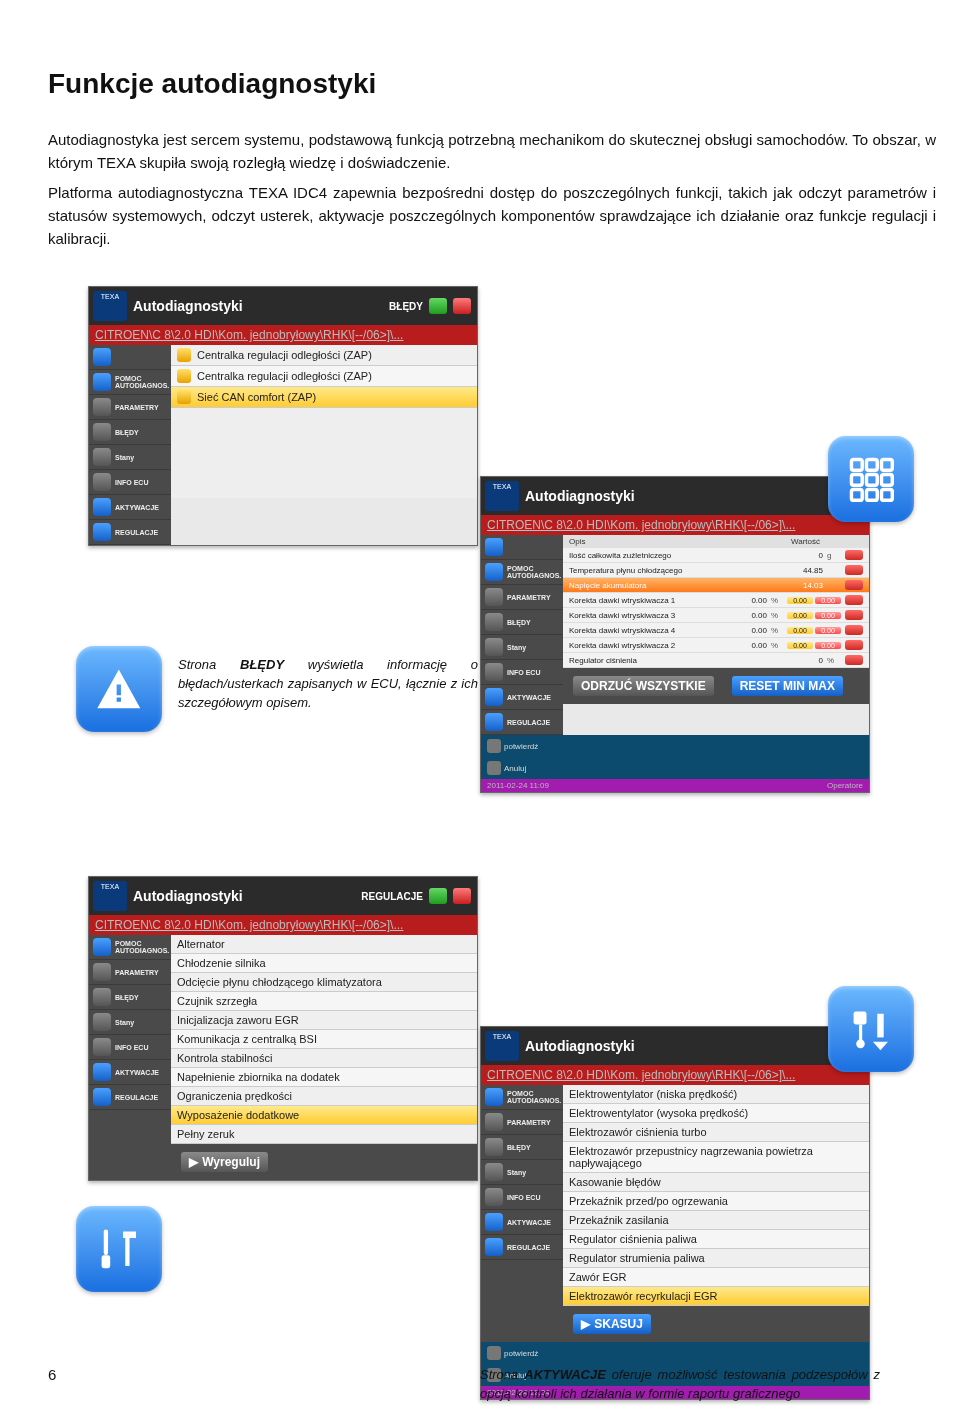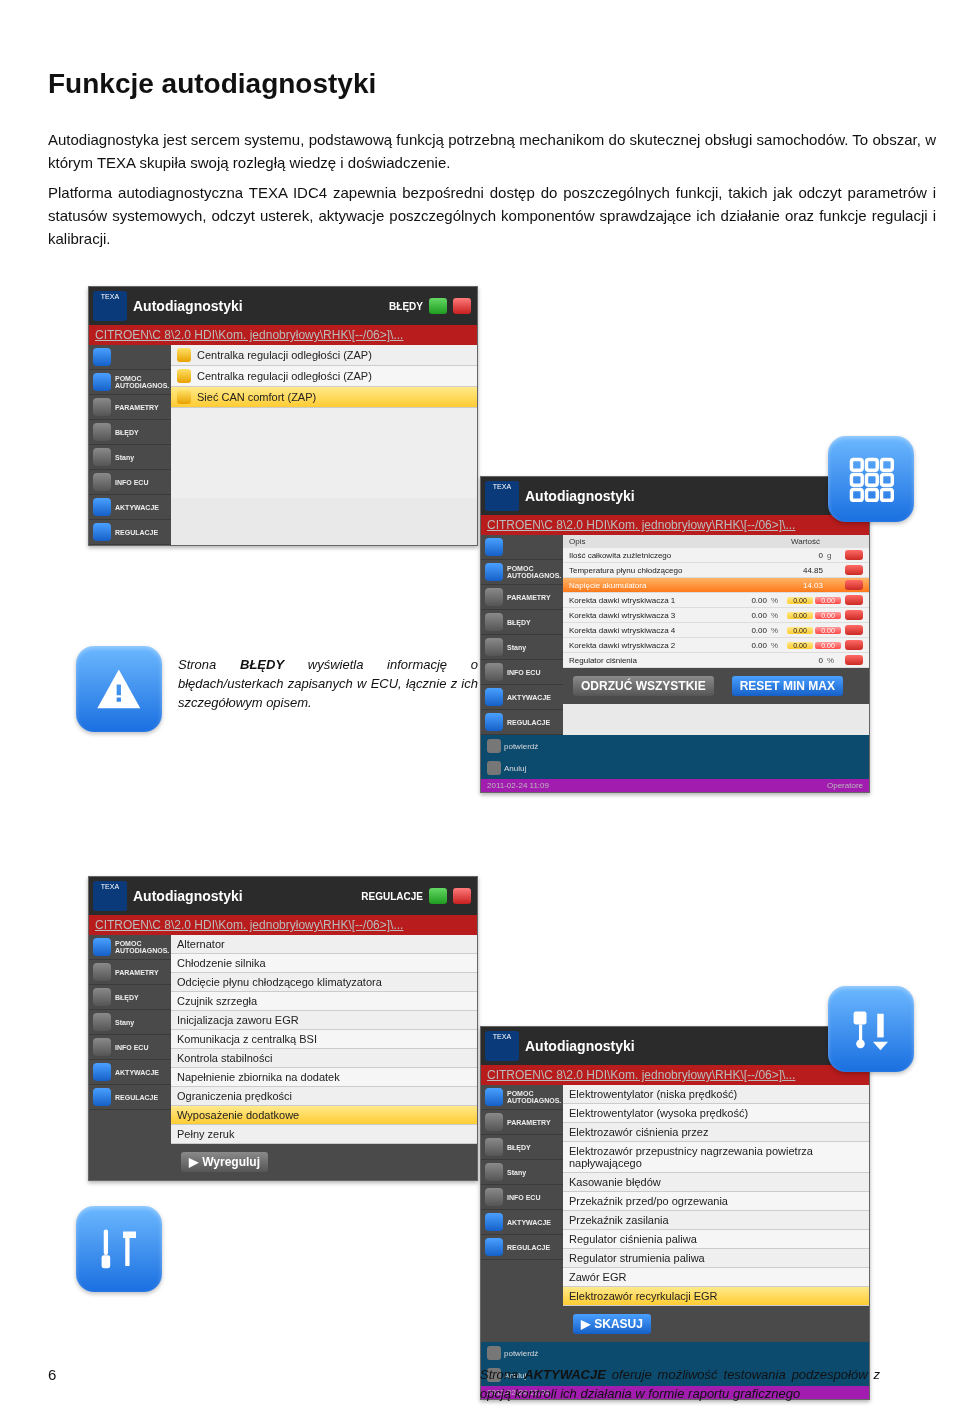--- a/index.html
+++ b/index.html
@@ -513,21 +513,21 @@
         </div>
         <div class="main">
           <div id="akt-rows">
               <div class="row">
                 <span>Elektrowentylator (niska prędkość)</span>
               </div>
               <div class="row light">
                 <span>Elektrowentylator (wysoka prędkość)</span>
               </div>
               <div class="row">
-                <span>Elektrozawór ciśnienia przez</span>
+                <span>Elektrozawór ciśnienia turbo</span>
               </div>
               <div class="row light">
                 <span>Elektrozawór przepustnicy nagrzewania powietrza napływającego</span>
               </div>
               <div class="row">
                 <span>Kasowanie błędów</span>
               </div>
               <div class="row light">
                 <span>Przekaźnik przed/po ogrzewania</span>
               </div>

